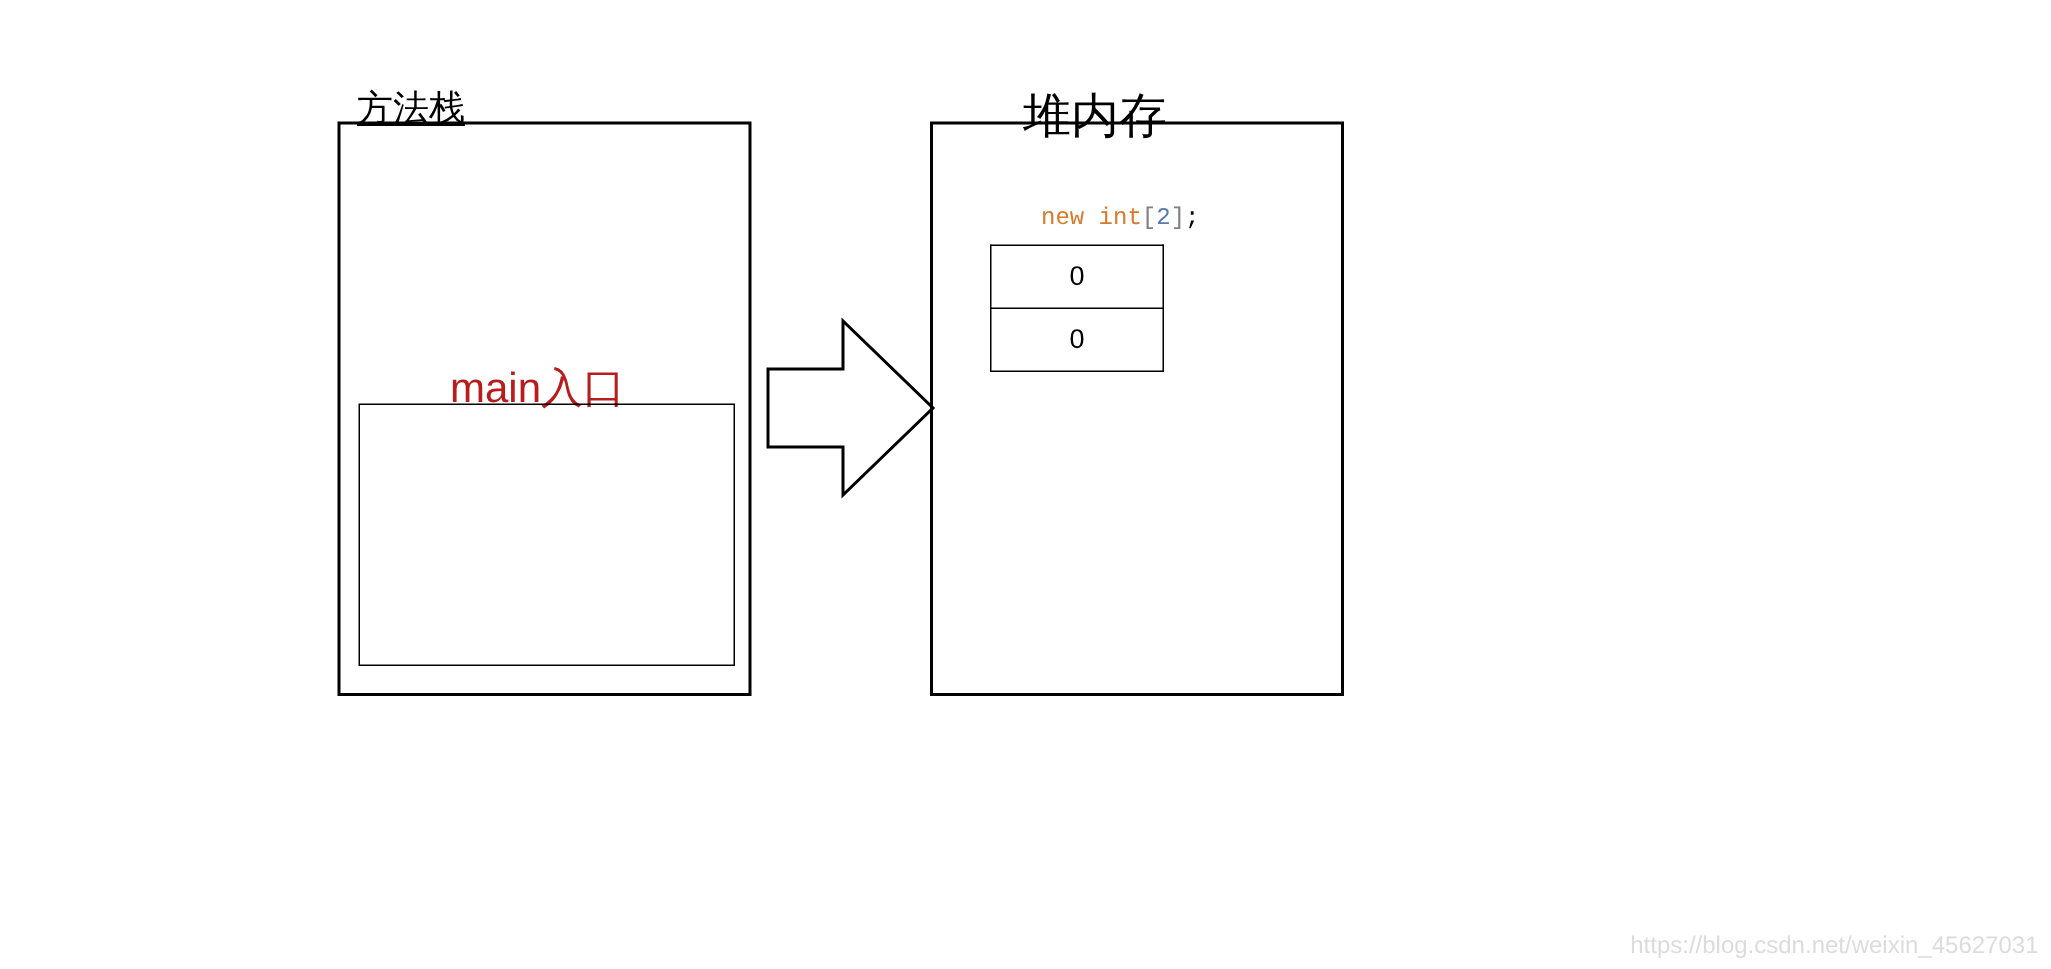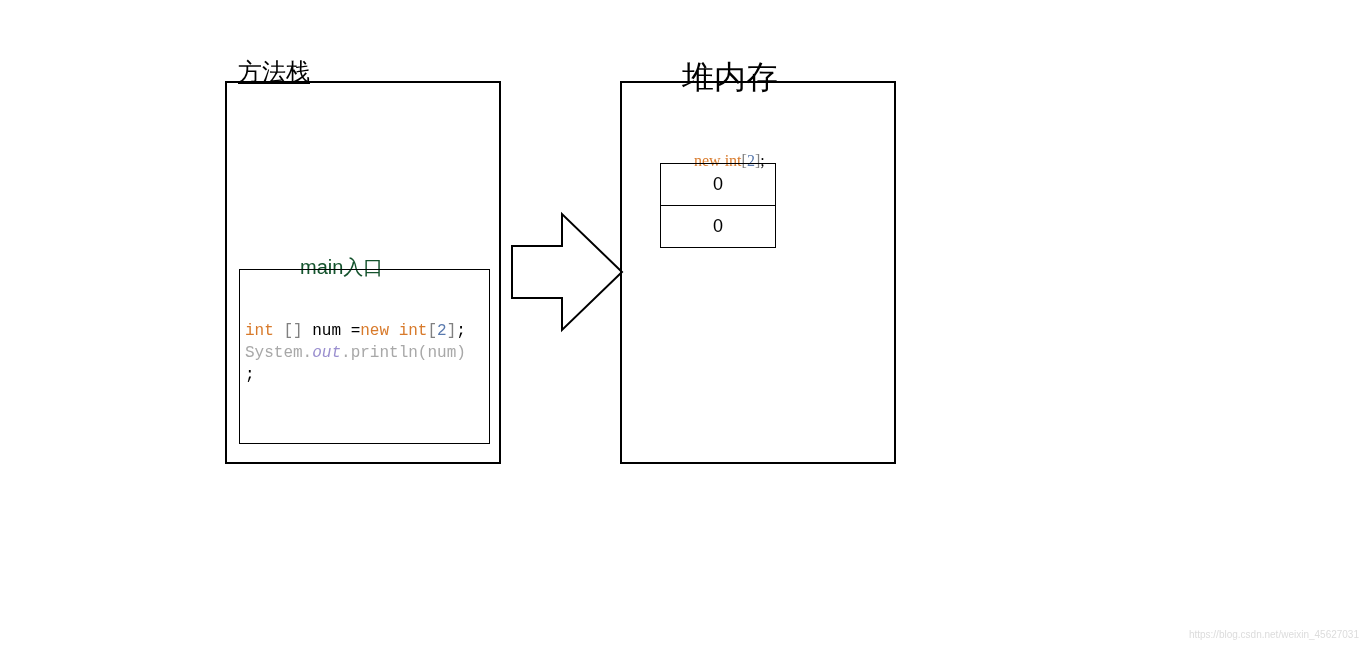--- a/index.html
+++ b/index.html
@@ -28,23 +28,22 @@
       left: 238px;
       top: 56px;
       font-size: 24px;
       color: #000;
       text-decoration: underline;
     }
     .main-title {
       position: absolute;
       left: 300px;
       top: 240px;
-      font-size: 20px;
-      color: #14532d;
-      margin-top: 14px;
+      font-size: 28px;
+      color: #b91c1c;
     }
     .main-box {
       position: absolute;
       left: 239px;
       top: 269px;
       width: 251px;
       height: 175px;
       border: 1px solid #000;
     }
     .code-block {
@@ -68,23 +67,22 @@
       position: absolute;
       left: 682px;
       top: 56px;
       font-size: 32px;
       color: #000;
     }
     .heap-code {
       position: absolute;
       left: 694px;
       top: 136px;
-      font-family: Liberation Serif, serif;
+      font-family: Liberation Mono, monospace;
       font-size: 16px;
-      margin-top: 16px;
     }
     .array-table {
       position: absolute;
       left: 660px;
       top: 163px;
       border-collapse: collapse;
     }
     .array-table td {
       border: 1px solid #000;
       width: 115px;
@@ -97,21 +95,21 @@
       position: absolute;
       left: 508px;
       top: 210px;
       width: 118px;
       height: 124px;
     }
     .watermark {
       position: absolute;
       right: 8px;
       bottom: 6px;
-      font-size: 10px;
+      font-size: 16px;
       color: #dcdcdc;
       font-family: sans-serif;
     }
     .kw-orange { color: #d87a2b; }
     .kw-blue { color: #5a7aae; }
     .kw-black { color: #000; }
     .kw-italic { font-style: italic; color: #9a8fcf; }
     .kw-light { color: #a8a8a8; }
     .kw-bracket { color: #808080; }
   </style>
@@ -121,23 +119,20 @@
 <div class="container">
 
   <div class="stack-title">方法栈</div>
 
   <div class="stack-box"></div>
 
   <div class="main-title">main入口</div>
 
   <div class="main-box"></div>
 
-  <div class="code-block"><span class="kw-orange">int</span><span class="kw-bracket"> [] </span><span class="kw-black">num </span><span class="kw-black">=</span><span class="kw-orange">new </span><span class="kw-orange">int</span><span class="kw-bracket">[</span><span class="kw-blue">2</span><span class="kw-bracket">]</span><span class="kw-black">;</span>
-<span class="kw-light">System.</span><span class="kw-italic">out</span><span class="kw-light">.println(num)</span>
-<span class="kw-black">;</span></div>
 
   <svg class="arrow-svg" viewBox="0 0 118 124">
     <path d="M 4 36 L 54 36 L 54 4 L 114 62 L 54 120 L 54 88 L 4 88 Z" fill="none" stroke="#000" stroke-width="2"></path>
   </svg>
 
   <div class="heap-title">堆内存</div>
 
   <div class="heap-box"></div>
 
   <div class="heap-code"><span class="kw-orange">new </span><span class="kw-orange">int</span><span class="kw-bracket">[</span><span class="kw-blue">2</span><span class="kw-bracket">]</span><span class="kw-black">;</span></div>

